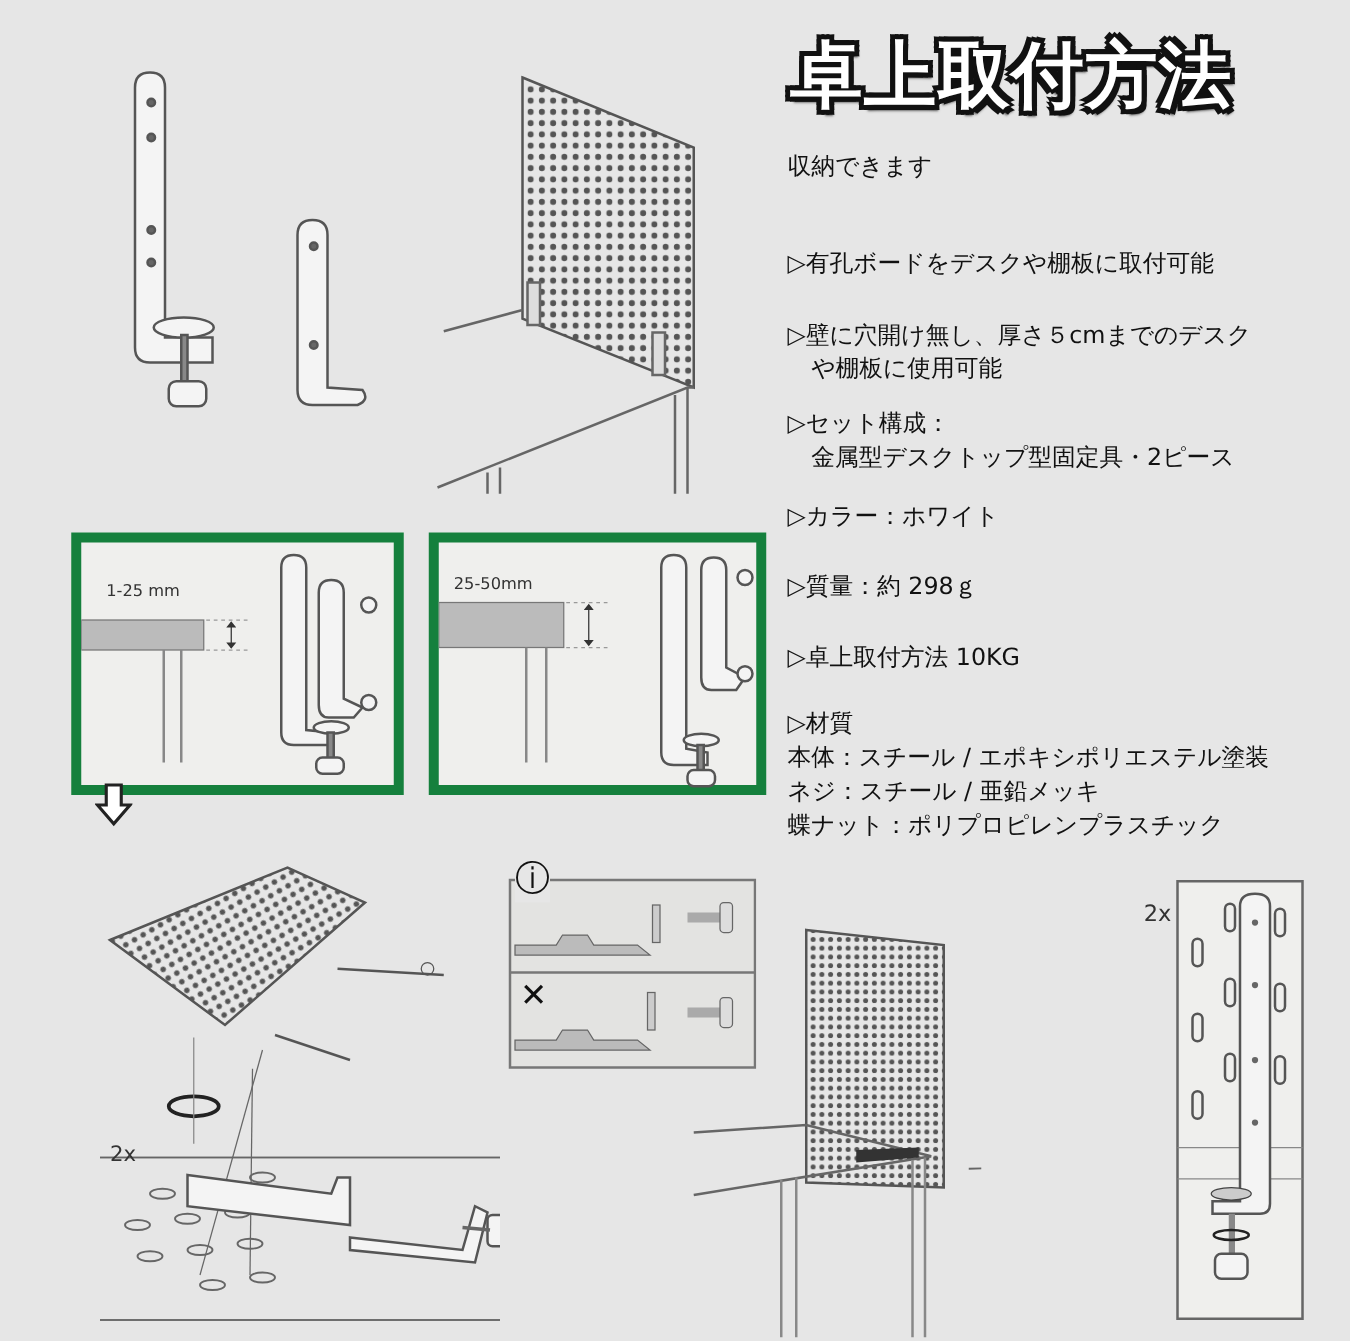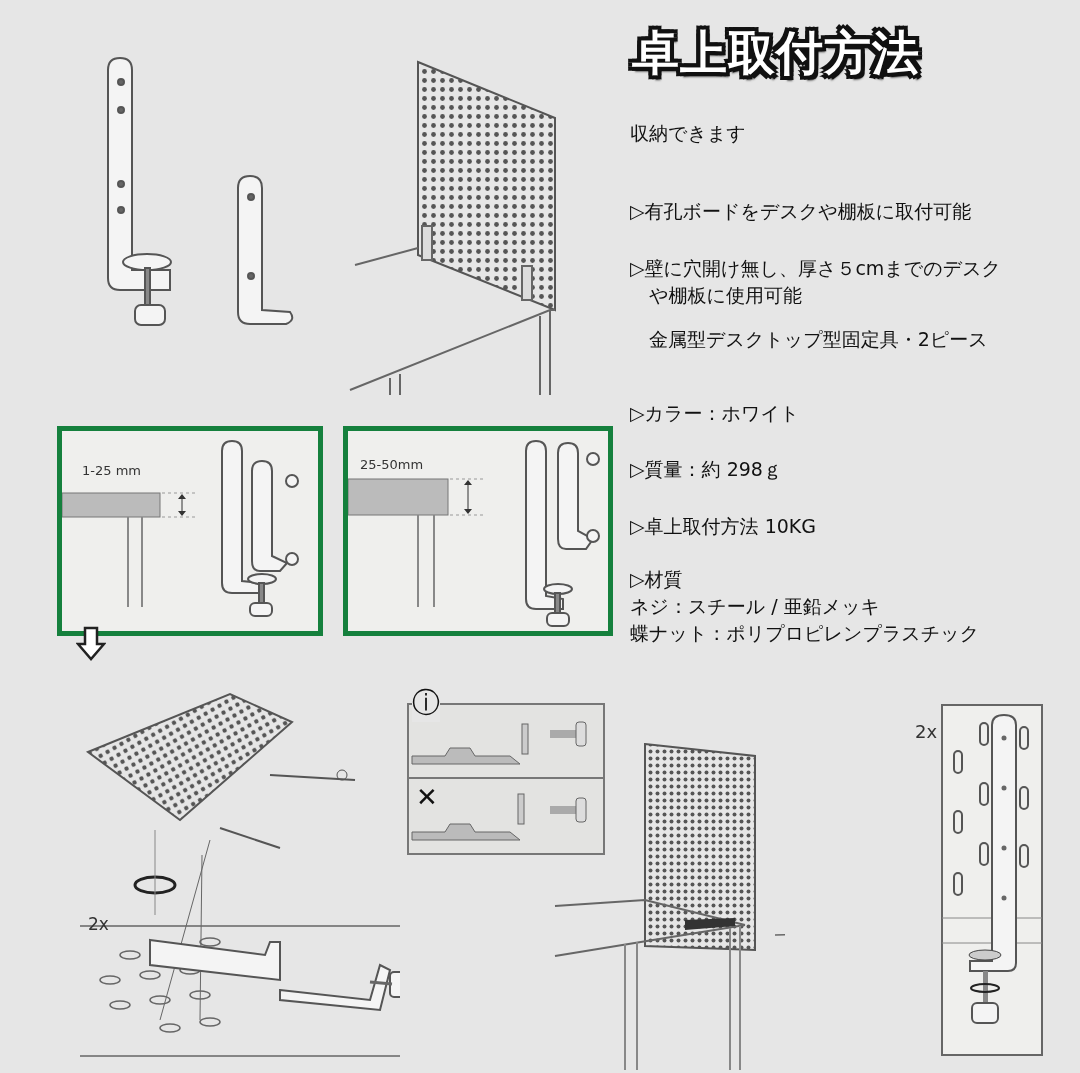--- a/index.html
+++ b/index.html
@@ -1,54 +1,56 @@
 <!DOCTYPE html>
 <html><head>
 <meta charset="utf-8">
 <style>
   html,body{margin:0;padding:0;}
   body{width:1080px;height:1073px;background:#e6e6e6;position:relative;overflow:hidden;font-family:"DejaVu Sans","Liberation Sans",sans-serif;color:#111;}
   .abs{position:absolute;}
-  .title{left:632px;top:22px;font-size:47px;font-weight:bold;color:#fff;letter-spacing:1px;
+  .title{left:632px;top:22px;font-size:58px;font-weight:bold;color:#fff;letter-spacing:1px;
     text-shadow:-4px -4px 0 #111,4px -4px 0 #111,-4px 4px 0 #111,4px 4px 0 #111,0 -4px 0 #111,0 4px 0 #111,-4px 0 0 #111,4px 0 0 #111,3px 5px 2px #555;}
   .spec{left:630px;font-size:19px;line-height:27px;color:#111;white-space:nowrap;}
-  .panel{background:#efefed;border:5px solid #15803d;box-sizing:border-box;}
+  .panel{background:#efefed;border:8px solid #15803d;box-sizing:border-box;}
   .lbl{font-size:13px;color:#333;}
   svg{display:block;}
 </style>
 </head>
 <body>
 
 <div class="abs title">卓上取付方法</div>
 
 <div id="specs">
     <div class="abs spec" style="top: 120px;">
       <div>収納できます</div>
     </div>
     <div class="abs spec" style="top: 198px;">
       <div>▷有孔ボードをデスクや棚板に取付可能</div>
     </div>
     <div class="abs spec" style="top: 255px;">
       <div>▷壁に穴開け無し、厚さ５cmまでのデスク</div>
       <div>　や棚板に使用可能</div>
     </div>
     <div class="abs spec" style="top: 326px;">
+      <div>▷セット構成：</div>
       <div>　金属型デスクトップ型固定具・2ピース</div>
     </div>
     <div class="abs spec" style="top: 400px;">
       <div>▷カラー：ホワイト</div>
     </div>
     <div class="abs spec" style="top: 456px;">
       <div>▷質量：約 298ｇ</div>
     </div>
     <div class="abs spec" style="top: 513px;">
       <div>▷卓上取付方法 10KG</div>
     </div>
     <div class="abs spec" style="top: 566px;">
       <div>▷材質</div>
+      <div>本体：スチール / エポキシポリエステル塗装</div>
       <div>ネジ：スチール / 亜鉛メッキ</div>
       <div>蝶ナット：ポリプロピレンプラスチック</div>
     </div>
   </div>
 
 <div class="abs" style="left:60px;top:40px;width:540px;height:360px;">
   <svg width="540" height="360" viewBox="0 0 540 360">
     <defs>
       <pattern id="dots" width="9" height="9" patternUnits="userSpaceOnUse">
         <circle cx="4.5" cy="4.5" r="2.4" fill="#555"></circle>

